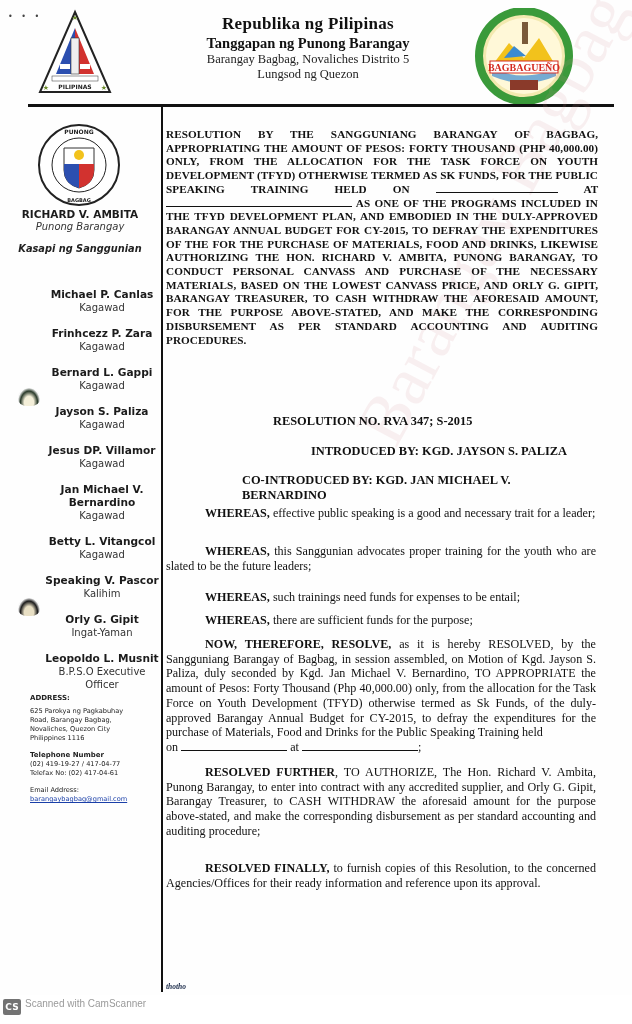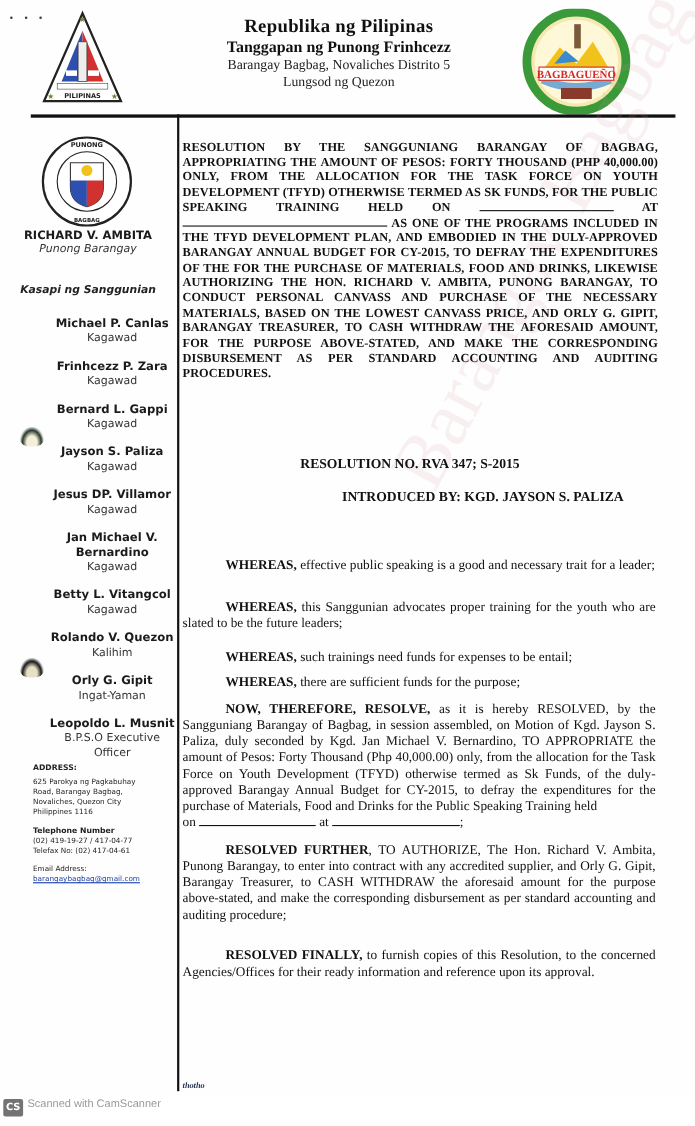--- a/index.html
+++ b/index.html
@@ -20,21 +20,21 @@
 
   .header-rule { position: absolute; left: 28px; top: 104px; width: 586px; height: 3px; background: #111; }
   .vert-rule { position: absolute; left: 161px; top: 104px; width: 2px; height: 888px; background: #111; }
 
   
   .sidebar { position: absolute; left: 0; top: 112px; width: 160px; font-family: "DejaVu Sans", sans-serif; }
   .seal { position: absolute; left: 36px; top: 10px; width: 86px; height: 86px; }
   .captain { position: absolute; left: 0; top: 96px; width: 160px; text-align: center; }
   .captain-name { font-weight: bold; font-size: 10.5px; color: #1b1b1b; }
   .captain-title { font-style: italic; font-size: 10px; color: #333; margin-top: 1px; }
-  .kasapi { position: absolute; left: 0; top: 146px; width: 160px; text-align: center; font-style: italic; font-weight: bold; font-size: 9.8px; color: #222; }
+  .kasapi { position: absolute; left: 0; top: 131px; width: 160px; text-align: center; font-style: italic; font-weight: bold; font-size: 9.8px; color: #222; }
 
   .members { position: absolute; left: 0; top: 176px; width: 160px; }
   .member { text-align: center; height: 39px; padding-left: 44px; }
   .member.tall { height: 52px; }
   .member.tall2 { height: 52px; }
   .m-name { font-weight: bold; font-size: 10.6px; color: #1b1b1b; line-height: 13px; }
   .m-role { font-size: 10px; color: #333; line-height: 13px; }
 
   .contact { position: absolute; left: 30px; top: 582px; width: 128px; font-size: 6.6px; color: #222; line-height: 9px; }
   .contact .lbl { font-weight: bold; font-size: 7px; }
@@ -93,21 +93,21 @@
     <rect x="42" y="56" width="10" height="5" fill="#fff"></rect>
     <rect x="14" y="68" width="46" height="5" fill="#fff" stroke="#333" stroke-width="0.5"></rect>
     <text x="37" y="81" font-size="6" text-anchor="middle" font-family="DejaVu Sans, sans-serif" font-weight="bold" fill="#222">PILIPINAS</text>
     <text x="37" y="12" font-size="7" text-anchor="middle" fill="#6a8a2a">★</text>
     <text x="8" y="82" font-size="7" text-anchor="middle" fill="#6a8a2a">★</text>
     <text x="66" y="82" font-size="7" text-anchor="middle" fill="#6a8a2a">★</text>
   </svg>
 
   <div class="header-text">
     <div class="republika">Republika ng Pilipinas</div>
-    <div class="tanggapan">Tanggapan ng Punong Frinhcezz</div>
+    <div class="tanggapan">Tanggapan ng Punong Barangay</div>
     <div class="address-line">Barangay Bagbag, Novaliches Distrito 5</div>
     <div class="address-line">Lungsod ng Quezon</div>
   </div>
 
   <svg class="bb-logo" viewBox="0 0 100 96">
     <circle cx="50" cy="48" r="45" fill="#f3e9b0" stroke="#3a9a3a" stroke-width="8"></circle>
     <circle cx="50" cy="48" r="38" fill="#fff8d8"></circle>
     <polygon points="20,55 35,35 50,50 65,30 80,55" fill="#f2c21c"></polygon>
     <polygon points="30,50 40,38 52,48" fill="#3a8ad0"></polygon>
     <rect x="48" y="14" width="6" height="22" fill="#7a5a3a"></rect>
@@ -163,21 +163,21 @@
       <div class="member tall">
         <div class="m-name">Jan Michael V.</div>
         <div class="m-name">Bernardino</div>
         <div class="m-role">Kagawad</div>
       </div>
       <div class="member">
         <div class="m-name">Betty L. Vitangcol</div>
         <div class="m-role">Kagawad</div>
       </div>
       <div class="member">
-        <div class="m-name">Rolando V. Quezon</div>
+        <div class="m-name">Speaking V. Pascor</div>
         <div class="m-role">Kalihim</div>
       </div>
       <div class="member">
         <div class="m-name">Orly G. Gipit</div>
         <div class="m-role">Ingat-Yaman</div>
       </div>
       <div class="member tall2">
         <div class="m-name">Leopoldo L. Musnit</div>
         <div class="m-role">B.P.S.O Executive</div>
         <div class="m-role">Officer</div>
@@ -210,20 +210,21 @@
     <div class="title-block">
       <span>RESOLUTION BY THE SANGGUNIANG BARANGAY OF BAGBAG, APPROPRIATING THE AMOUNT OF PESOS: FORTY THOUSAND (PHP 40,000.00) ONLY, FROM THE ALLOCATION FOR THE TASK FORCE ON YOUTH DEVELOPMENT (TFYD) OTHERWISE TERMED AS SK FUNDS, FOR THE PUBLIC SPEAKING TRAINING HELD ON</span>
       <span class="blank" style="width:122px"></span>
       <span>AT</span>
       <span class="blank" style="width:186px"></span>
       <span>AS ONE OF THE PROGRAMS INCLUDED IN THE TFYD DEVELOPMENT PLAN, AND EMBODIED IN THE DULY-APPROVED BARANGAY ANNUAL BUDGET FOR CY-2015, TO DEFRAY THE EXPENDITURES OF THE FOR THE PURCHASE OF MATERIALS, FOOD AND DRINKS, LIKEWISE AUTHORIZING THE HON. RICHARD V. AMBITA, PUNONG BARANGAY, TO CONDUCT PERSONAL CANVASS AND PURCHASE OF THE NECESSARY MATERIALS, BASED ON THE LOWEST CANVASS PRICE, AND ORLY G. GIPIT, BARANGAY TREASURER, TO CASH WITHDRAW THE AFORESAID AMOUNT, FOR THE PURPOSE ABOVE-STATED, AND MAKE THE CORRESPONDING DISBURSEMENT AS PER STANDARD ACCOUNTING AND AUDITING PROCEDURES.</span>
     </div>
 
     <div class="heading res-no">RESOLUTION NO. RVA 347; S-2015</div>
     <div class="heading intro">INTRODUCED BY: KGD. JAYSON S. PALIZA</div>
+    <div class="heading cointro">CO-INTRODUCED BY: KGD. JAN MICHAEL V. BERNARDINO</div>
 
     <div class="para p1"><span class="indent"></span><b>WHEREAS,</b><span> effective public speaking is a good and necessary trait for a leader;</span></div>
     <div class="para p2"><span class="indent"></span><b>WHEREAS,</b><span> this Sanggunian advocates proper training for the youth who are slated to be the future leaders;</span></div>
     <div class="para p3"><span class="indent"></span><b>WHEREAS,</b><span> such trainings need funds for expenses to be entail;</span></div>
     <div class="para p4"><span class="indent"></span><b>WHEREAS,</b><span> there are sufficient funds for the purpose;</span></div>
 
     <div class="para p5"><span class="indent"></span><b>NOW, THEREFORE, RESOLVE,</b><span> as it is hereby RESOLVED, by the Sangguniang Barangay of Bagbag, in session assembled, on Motion of Kgd. Jayson S. Paliza, duly seconded by Kgd. Jan Michael V. Bernardino, TO APPROPRIATE the amount of Pesos: Forty Thousand (Php 40,000.00) only, from the allocation for the Task Force on Youth Development (TFYD) otherwise termed as Sk Funds, of the duly-approved Barangay Annual Budget for CY-2015, to defray the expenditures for the purchase of Materials, Food and Drinks for the Public Speaking Training held</span><br><span>on</span> <span class="blank" style="width:106px"></span> <span>at</span> <span class="blank" style="width:116px"></span><span>;</span></div>
 
     <div class="para p6"><span class="indent"></span><b>RESOLVED FURTHER</b><span>, TO AUTHORIZE, The Hon. Richard V. Ambita, Punong Barangay, to enter into contract with any accredited supplier, and Orly G. Gipit, Barangay Treasurer, to CASH WITHDRAW the aforesaid amount for the purpose above-stated, and make the corresponding disbursement as per standard accounting and auditing procedure;</span></div>
 

